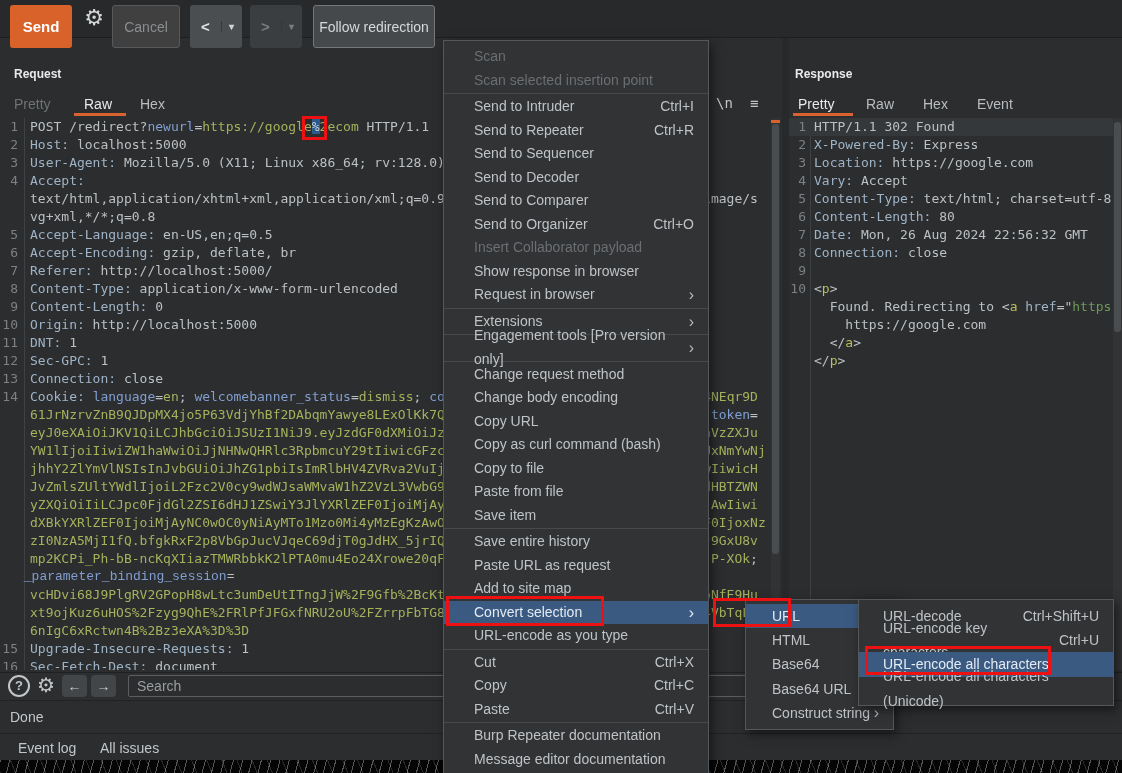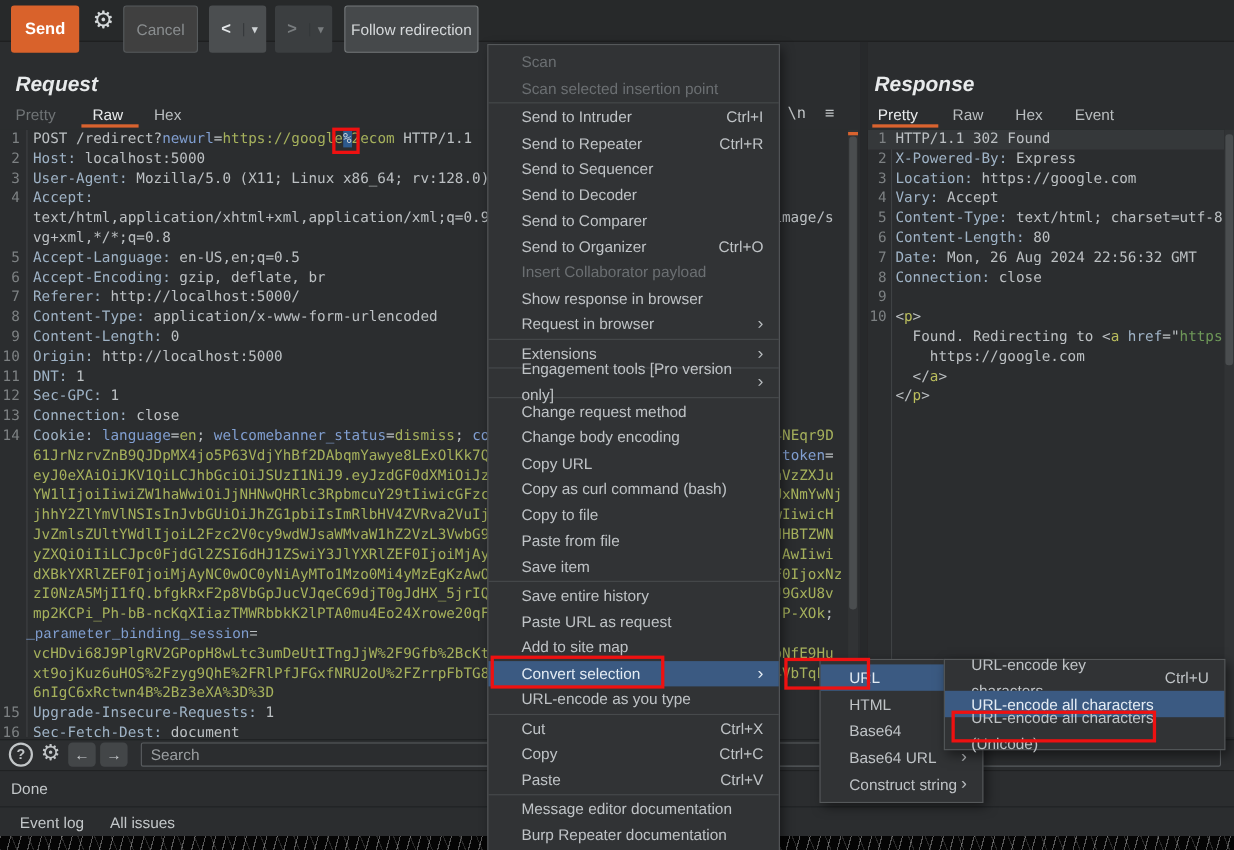--- a/index.html
+++ b/index.html
@@ -14,21 +14,21 @@
   .gear-top{position:absolute;left:80px;top:4px;width:28px;height:28px;color:#d4d8da;font-size:22px;line-height:28px;text-align:center;}
   .btn-cancel{left:112px;width:68px;background:#404040;border:1px solid #565a5c;color:#8a8e90;}
   .btn-split{left:190px;width:52px;background:#4b4e50;color:#e2e5e7;font-weight:bold;padding:0;}
   .btn-split .half-main{width:30px;text-align:center;font-size:15px;}
   .btn-split .half-drop{width:20px;text-align:center;font-size:10px;border-left:1px solid #35383a;color:#cfd3d5;}
   .btn-split.disabled{background:#3b3e40;}
   .btn-split.disabled .half-main,.btn-split.disabled .half-drop{color:#787c7e;}
   .btn-follow{left:313px;width:122px;background:#46494b;border:1px solid #74787a;color:#d6d9db;}
 
   
-  .panel-title{position:absolute;font-size:19px;font-weight:bold;color:#e8eaeb;font-style:italic;}
+  .panel-title{position:absolute;font-size:12px;font-weight:bold;color:#e8eaeb;}
   .tab{position:absolute;top:96px;font-size:14px;color:#b9bdbf;}
   .tab.disabled{color:#6f7375;}
   .tab.active{color:#e8eaeb;}
   .tab-underline{position:absolute;top:113px;height:3px;background:#d9632f;}
   .divider-v{position:absolute;left:782px;top:38px;width:7px;height:632px;background:#27292b;}
   .editor-extra{position:absolute;top:95px;font-size:14px;color:#c0c4c6;font-family:"DejaVu Sans Mono",monospace;}
 
   
   .editor{position:absolute;top:118px;height:552px;overflow:hidden;background:#2b2d2f;}
   #req-editor{left:0;width:772px;}
@@ -296,24 +296,24 @@
       <div class="menu-item">
         <span>Copy</span>
         <span class="sc">Ctrl+C</span>
       </div>
       <div class="menu-item">
         <span>Paste</span>
         <span class="sc">Ctrl+V</span>
       </div>
       <div class="menu-sep"></div>
       <div class="menu-item">
+        <span>Burp Repeater documentation</span>
+      </div>
+      <div class="menu-item">
         <span>Message editor documentation</span>
-      </div>
-      <div class="menu-item">
-        <span>Burp Repeater documentation</span>
       </div>
     </div>
   <div class="menu" id="sub-menu">
       <div class="menu-item hl">
         <span>URL</span>
         <span class="arrow">›</span>
       </div>
       <div class="menu-item">
         <span>HTML</span>
         <span class="arrow">›</span>
@@ -325,20 +325,24 @@
       <div class="menu-item">
         <span>Base64 URL</span>
         <span class="arrow">›</span>
       </div>
       <div class="menu-item">
         <span>Construct string</span>
         <span class="arrow">›</span>
       </div>
     </div>
   <div class="menu" id="enc-menu">
+      <div class="menu-item">
+        <span>URL-decode</span>
+        <span class="sc">Ctrl+Shift+U</span>
+      </div>
       <div class="menu-item">
         <span>URL-encode key characters</span>
         <span class="sc">Ctrl+U</span>
       </div>
       <div class="menu-item hl">
         <span>URL-encode all characters</span>
       </div>
       <div class="menu-item">
         <span>URL-encode all characters (Unicode)</span>
       </div>

